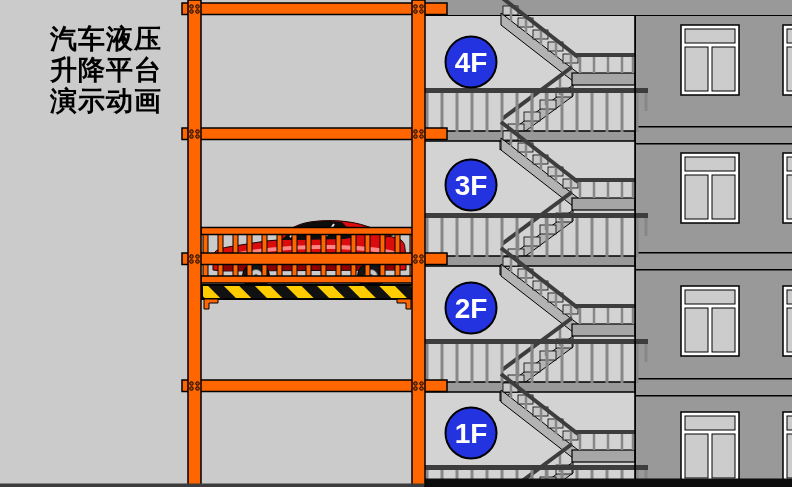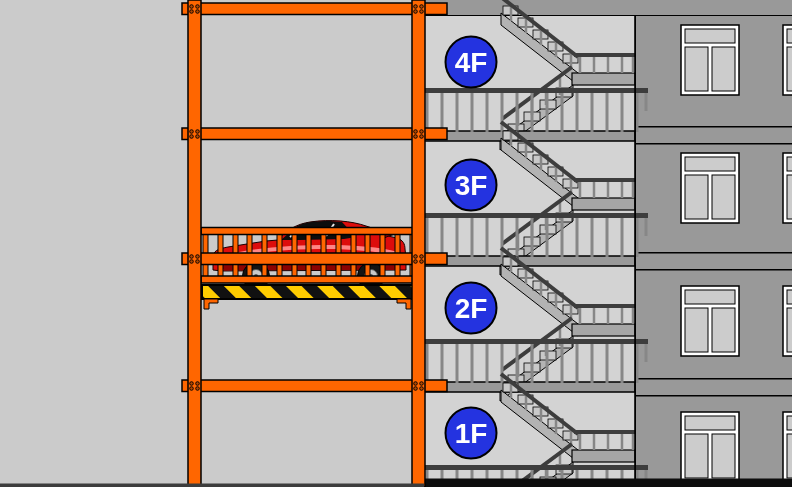--- a/index.html
+++ b/index.html
@@ -262,13 +262,18 @@
         <circle cx="415.5" cy="383.5" r="1.8"></circle>
           <circle cx="421.5" cy="383.5" r="1.8"></circle>
           <circle cx="415.5" cy="388.5" r="1.8"></circle>
           <circle cx="421.5" cy="388.5" r="1.8"></circle>
       </g>
     </g>
 
     <rect x="0" y="483.5" width="424" height="3.5" fill="#3c3c3c"></rect>
   </svg>
 
+  <div class="app-title">
+    <div>汽车液压</div>
+    <div>升降平台</div>
+    <div>演示动画</div>
+  </div>
 </div>
 
 </body></html>

